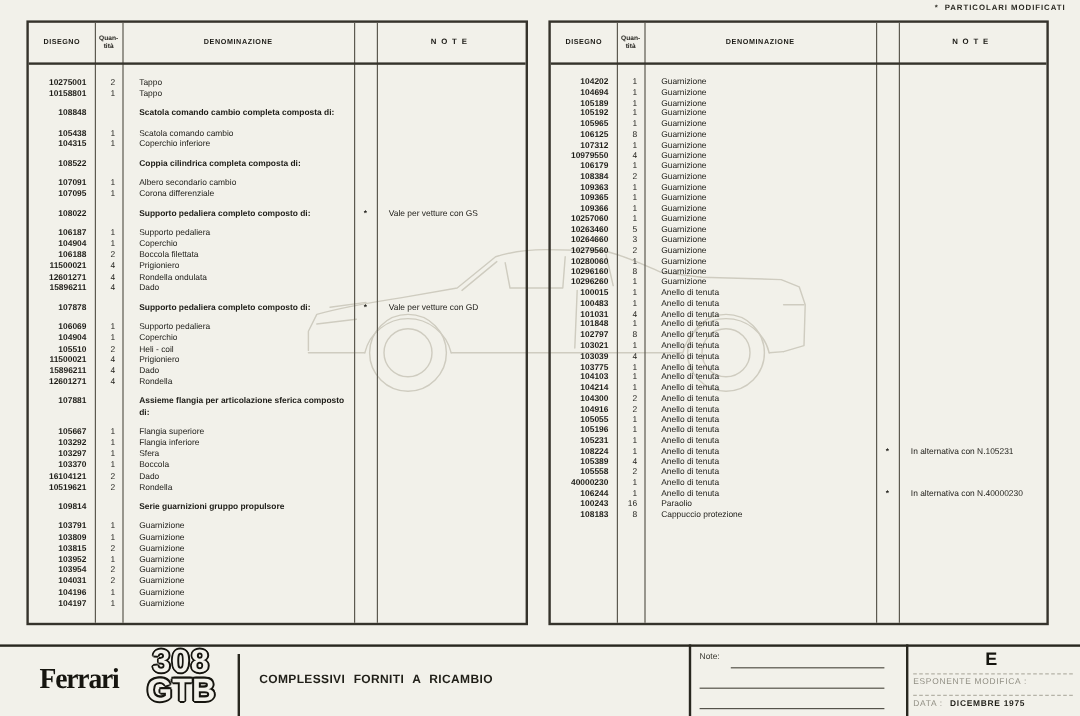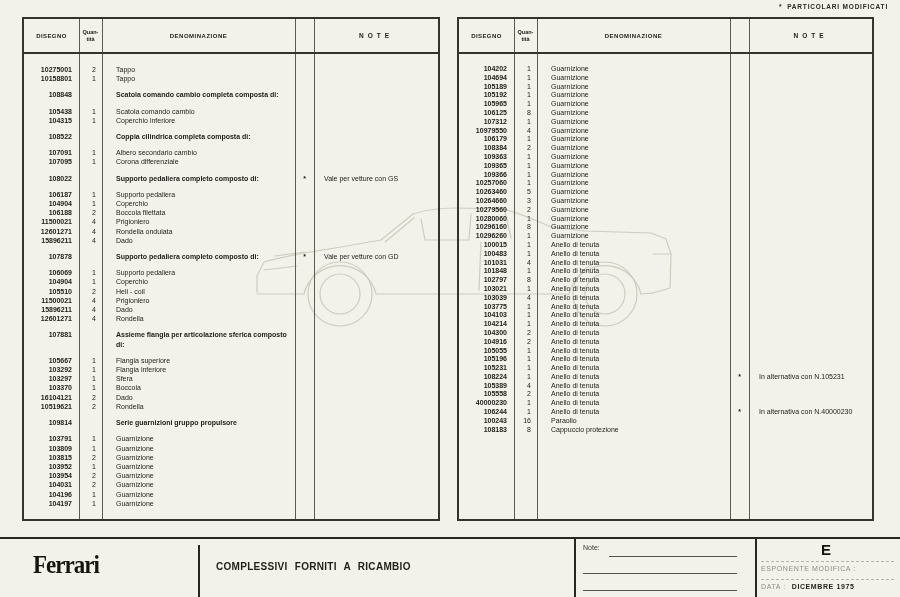--- a/index.html
+++ b/index.html
@@ -701,20 +701,24 @@
         <div class="c-den">Cappuccio protezione</div>
         <div class="c-star"></div>
         <div class="c-note"></div>
       </div>
     </div>
 </div>
 
 <div class="footer-rule"></div>
 <div class="footer">
   <div class="brand">Ferrari</div>
+  <div class="model">
+    <div class="m1">308</div>
+    <div class="m2">GTB</div>
+  </div>
   <div class="footer-divider"></div>
   <div class="footer-title">COMPLESSIVI FORNITI A RICAMBIO</div>
   <div class="note-box-line"></div>
   <div class="note-label">Note:</div>
   <div class="wline wl1"></div>
   <div class="wline wl2"></div>
   <div class="wline wl3"></div>
   <div class="ebox-line"></div>
   <div class="rev-letter">E</div>
   <div class="dotline dl1"></div>

